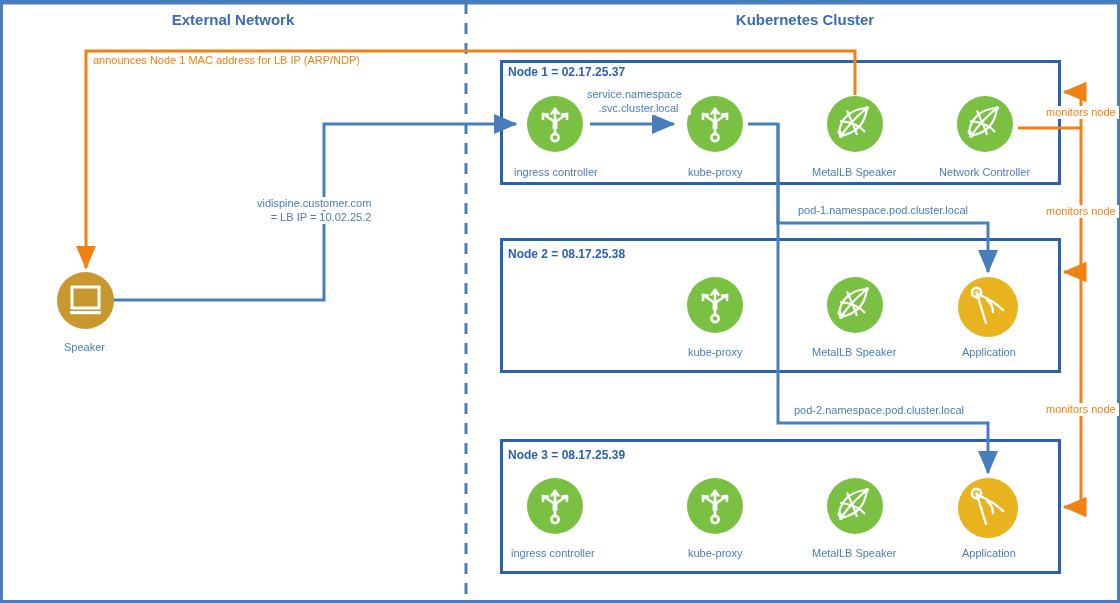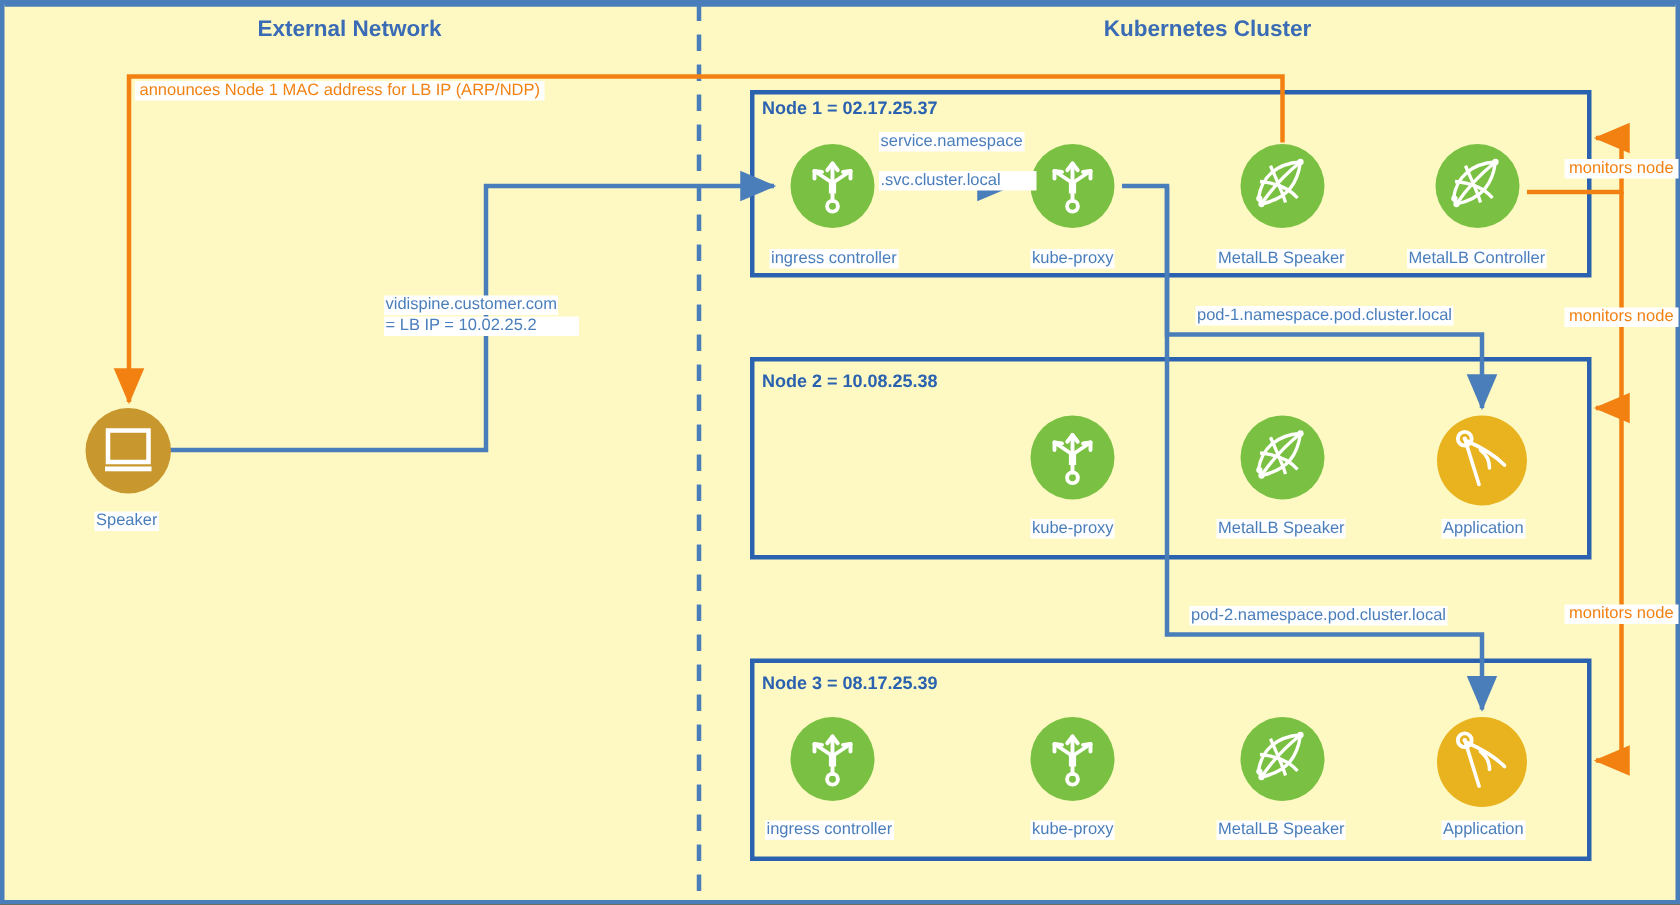--- a/index.html
+++ b/index.html
@@ -1,20 +1,20 @@
 <!DOCTYPE html>
 <html><head>
 <meta charset="utf-8">
 <style>
   html,body{margin:0;padding:0;background:#000;}
   body{font-family:"Liberation Sans",sans-serif;}
-  #stage{position:relative;width:1120px;height:603px;background:#fef9c3;overflow:hidden;}
+  #stage{position:relative;width:1120px;height:603px;background:#ffffff;overflow:hidden;}
   #svgroot{position:absolute;left:0;top:0;width:1120px;height:603px;}
   .lbl{position:absolute;color:#4a7ebb;font-size:11px;line-height:13px;white-space:nowrap;background:#ffffff;padding:0 1px;}
-  .lbl.ctr{}
+  .lbl.ctr{text-align:center;}
   .olbl{position:absolute;color:#f28112;font-size:11px;line-height:13px;white-space:nowrap;background:#ffffff;padding:0 3px;}
   .hdr{position:absolute;color:#3a6cb5;font-size:15px;font-weight:bold;white-space:nowrap;}
   .nodehdr{position:absolute;color:#2a62b0;font-size:12px;font-weight:bold;white-space:nowrap;}
   .ico{position:absolute;border-radius:50%;}
   .ico svg{display:block;}
 </style>
 </head>
 <body>
 
 <div id="stage">
@@ -81,21 +81,21 @@
 
     <g>
       <line x1="3" y1="3" x2="1117" y2="3" stroke="#4a7ebb" stroke-width="3"></line>
     </g>
   </svg>
 
   <div class="hdr" style="left:0;top:11px;width:466px;text-align:center;">External Network</div>
   <div class="hdr" style="left:478px;top:11px;width:654px;text-align:center;">Kubernetes Cluster</div>
 
   <div class="nodehdr" style="left:508px;top:65px;">Node 1 = 02.17.25.37</div>
-  <div class="nodehdr" style="left:508px;top:247px;">Node 2 = 10.08.25.38</div>
+  <div class="nodehdr" style="left:508px;top:247px;">Node 2 = 08.17.25.38</div>
   <div class="nodehdr" style="left:508px;top:448px;">Node 3 = 08.17.25.39</div>
 
   <div class="ico" style="left:57px;top:272px;width:57px;height:57px;background:#c8982f;">
     <svg width="57" height="57" viewBox="0 0 57 57">
       <rect x="15" y="15" width="27" height="21" fill="none" stroke="#ffffff" stroke-width="3"></rect>
       <rect x="13" y="39" width="31" height="3.2" fill="#ffffff"></rect>
     </svg>
   </div>
   <div class="lbl" style="left:63px;top:341px;">Speaker</div>
 
@@ -160,21 +160,21 @@
         <path d="M12,36 C14,22 24,13 40,12 C38,26 32,36 14,40 z"></path>
         <path d="M40,12 C30,20 22,28 14,40"></path>
         <path d="M20,14.5 C24,24 28,32 30,39"></path>
         <path d="M13,25 C24,26 33,30 38,36"></path>
       </g>
       <circle cx="12.6" cy="36.4" r="2.1" fill="#ffffff"></circle>
       <circle cx="40" cy="12" r="2.1" fill="#ffffff"></circle>
       <circle cx="14" cy="40" r="2.1" fill="#ffffff"></circle>
     </svg>
   </div>
-  <div class="lbl" style="left:938px;top:166px;">MetalLB Controller</div>
+  <div class="lbl" style="left:938px;top:166px;">Network Controller</div>
 
   <div class="ico" style="left:687px;top:277px;width:56px;height:56px;background:#7ac143;">
     <svg width="56" height="56" viewBox="0 0 56 56">
       <g stroke="#ffffff" stroke-width="2.6" fill="none" stroke-linecap="round">
         <path d="M28,31 L28,13"></path>
           <path d="M28,26 L16,18"></path>
           <path d="M28,26 L40,18"></path>
         <path d="M28,13 L24.5,17.5"></path>
           <path d="M28,13 L31.5,17.5"></path>
         <path d="M16,18 L16,23"></path>
@@ -284,21 +284,21 @@
     </svg>
   </div>
   <div class="lbl" style="left:961px;top:547px;">Application</div>
 
   <div class="olbl" style="left:90px;top:54px;">announces Node 1 MAC address for LB IP (ARP/NDP)</div>
 
   <div class="lbl ctr" style="left:256px;top:197px;">vidispine.customer.com</div>
   <div class="lbl ctr" style="left:256px;top:211px;width:128px;">= LB IP = 10.02.25.2</div>
 
   <div class="lbl ctr" style="left:586px;top:88px;">service.namespace</div>
-  <div class="lbl ctr" style="left:586px;top:114px;width:103px;">.svc.cluster.local</div>
+  <div class="lbl ctr" style="left:586px;top:102px;width:103px;">.svc.cluster.local</div>
 
   <div class="lbl" style="left:797px;top:204px;">pod-1.namespace.pod.cluster.local</div>
   <div class="lbl" style="left:793px;top:404px;">pod-2.namespace.pod.cluster.local</div>
 
   <div class="olbl" style="left:1043px;top:106px;">monitors node</div>
   <div class="olbl" style="left:1043px;top:205px;">monitors node</div>
   <div class="olbl" style="left:1043px;top:403px;">monitors node</div>
 
 </div>
 

